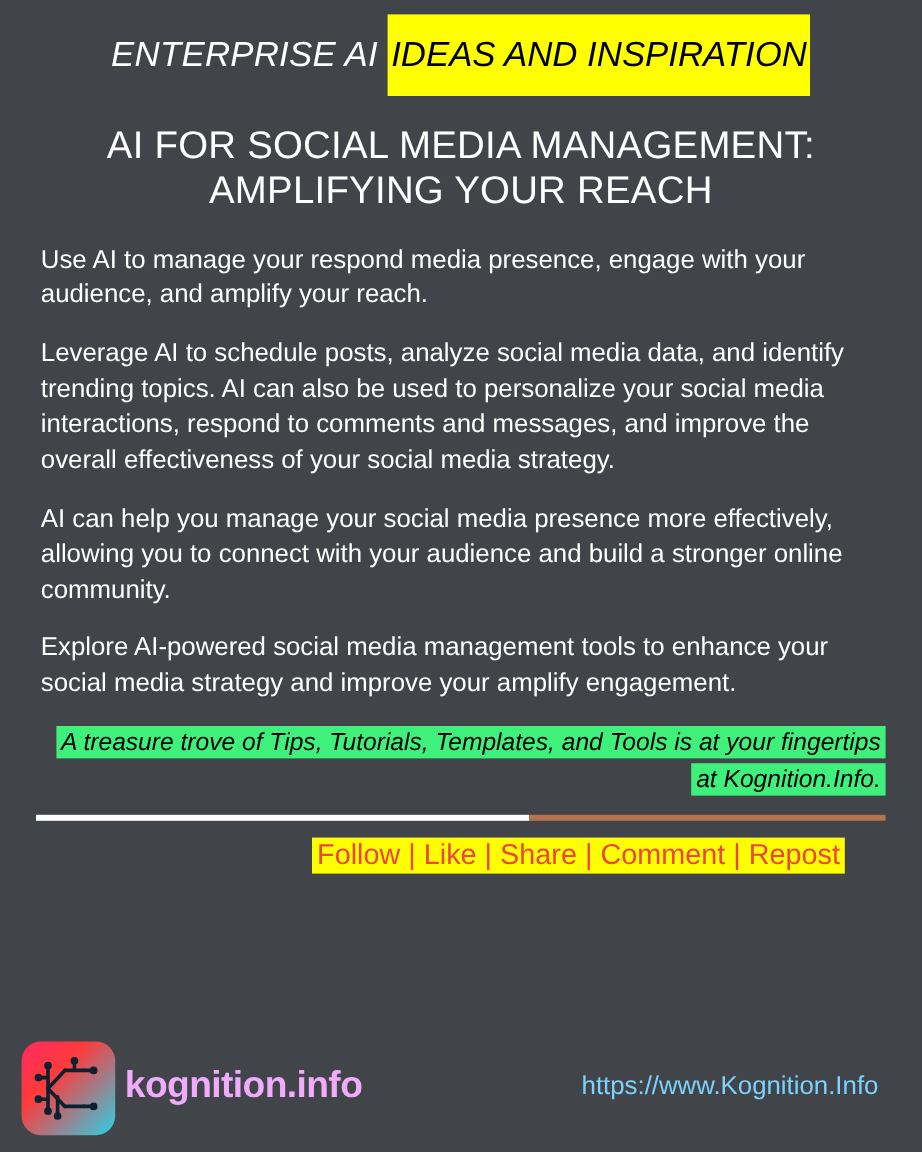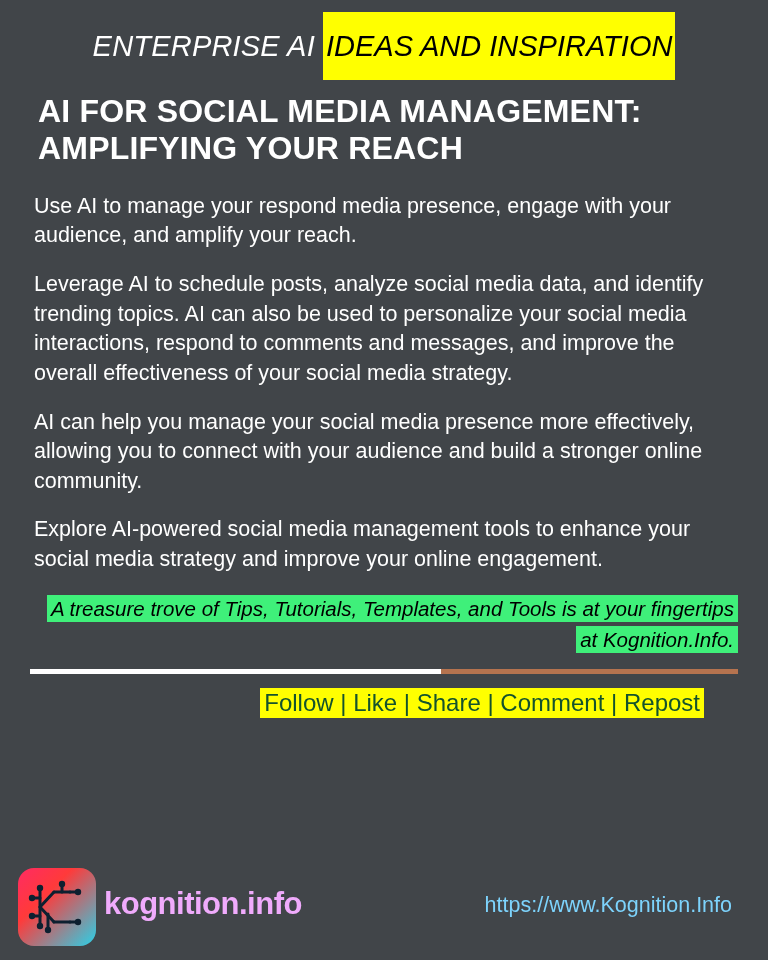--- a/index.html
+++ b/index.html
@@ -40,24 +40,25 @@
   .header-highlight {
     background: #ffff00;
     color: #000000;
     font-style: italic;
     font-weight: normal;
     padding: 18px 3px;
   }
 
   
   .title {
+    text-align: center;
     font-size: 32px;
     line-height: 1.16;
-    font-weight: bold;
-    margin: 30px 8px 0 8px;
+    font-weight: normal;
+    margin: 40px 8px 0 8px;
     letter-spacing: 0.2px;
   }
 
   
   .body {
     margin-top: 24px;
     padding: 0 4px;
   }
   .para {
     font-size: 21.5px;
@@ -103,21 +104,21 @@
 
   
   .follow-wrap {
     text-align: right;
     margin-top: 14px;
     padding-right: 34px;
   }
   .follow {
     display: inline-block;
     background: #ffff00;
-    color: #14532d;
+    color: #ef4444;
     font-size: 24px;
     padding: 1px 4px;
     white-space: nowrap;
   }
 
   
   .footer {
     position: absolute;
     left: 0;
     bottom: 0;
@@ -161,21 +162,21 @@
   <div class="header-line">
     <span class="header-plain">ENTERPRISE AI</span><span>&nbsp;</span><span class="header-highlight">IDEAS AND INSPIRATION</span>
   </div>
 
   <div class="title">AI FOR SOCIAL MEDIA MANAGEMENT: AMPLIFYING YOUR REACH</div>
 
   <div class="body">
     <p class="para">Use AI to manage your respond media presence, engage with your audience, and amplify your reach.</p>
     <p class="para">Leverage AI to schedule posts, analyze social media data, and identify trending topics. AI can also be used to personalize your social media interactions, respond to comments and messages, and improve the overall effectiveness of your social media strategy.</p>
     <p class="para">AI can help you manage your social media presence more effectively, allowing you to connect with your audience and build a stronger online community.</p>
-    <p class="para">Explore AI-powered social media management tools to enhance your social media strategy and improve your online engagement.</p>
+    <p class="para">Explore AI-powered social media management tools to enhance your social media strategy and improve your amplify engagement.</p>
   </div>
 
   <div class="callout-wrap">
     <span class="callout">A treasure trove of Tips, Tutorials, Templates, and Tools is at your fingertips at  Kognition.Info.</span>
   </div>
 
   <div class="divider">
     <span class="seg-white"></span>
     <span class="seg-copper"></span>
   </div>

